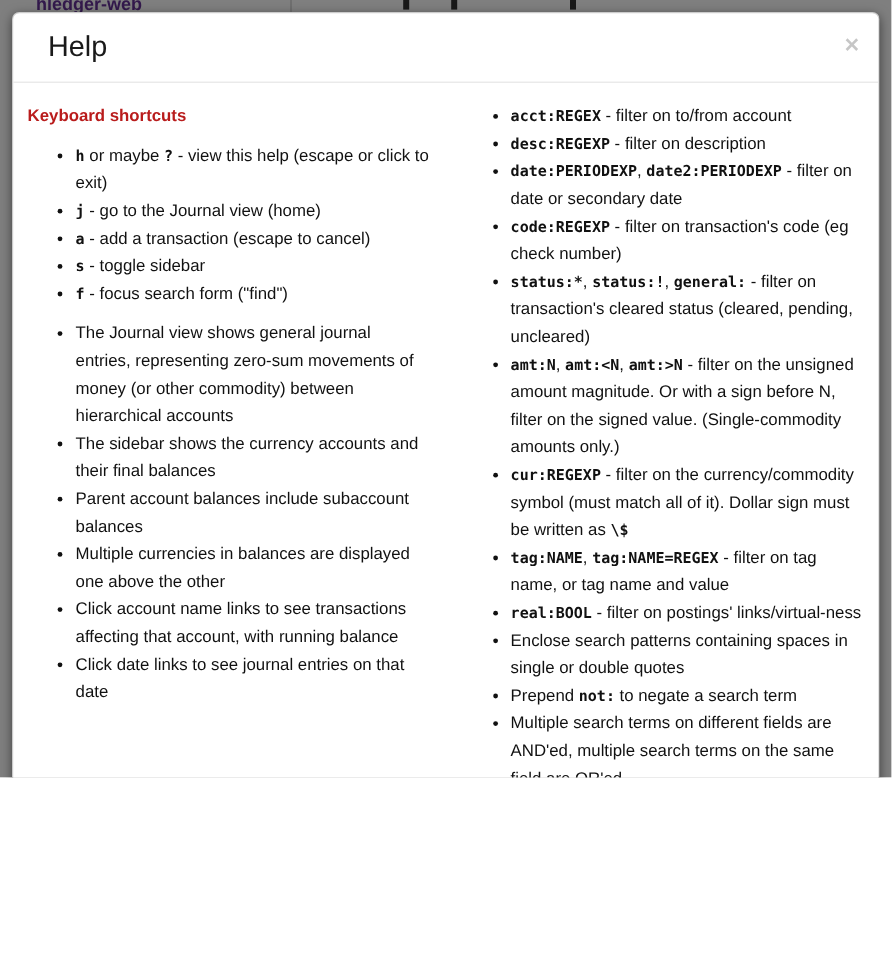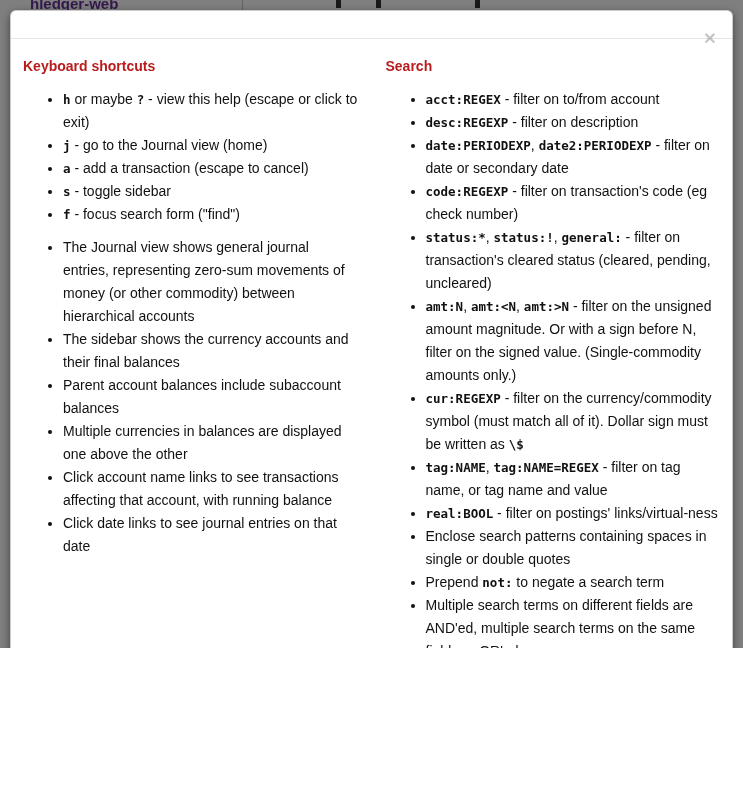--- a/index.html
+++ b/index.html
@@ -74,20 +74,21 @@
     <span class="frag f1"></span>
     <span class="frag f2"></span>
     <span class="frag f3"></span>
   </div>
 
   <div class="backdrop"></div>
 
   <div class="modal">
     <div class="modal-header">
       <button class="close-btn">×</button>
+      <h2 class="modal-title">Help</h2>
     </div>
     <div class="modal-body">
       <div class="col col-left">
         <p class="section-heading">Keyboard shortcuts</p>
         <ul class="help-list">
             <li><code>h</code><span> or maybe </span><code>?</code><span> - view this help (escape or click to exit)</span></li>
             <li><code>j</code><span> - go to the Journal view (home)</span></li>
             <li><code>a</code><span> - add a transaction (escape to cancel)</span></li>
             <li><code>s</code><span> - toggle sidebar</span></li>
             <li><code>f</code><span> - focus search form ("find")</span></li>
@@ -95,21 +96,20 @@
         <ul class="help-list">
             <li><span>The Journal view shows general journal entries, representing zero-sum movements of money (or other commodity) between hierarchical accounts</span></li>
             <li><span>The sidebar shows the currency accounts and their final balances</span></li>
             <li><span>Parent account balances include subaccount balances</span></li>
             <li><span>Multiple currencies in balances are displayed one above the other</span></li>
             <li><span>Click account name links to see transactions affecting that account, with running balance</span></li>
             <li><span>Click date links to see journal entries on that date</span></li>
           </ul>
       </div>
       <div class="col col-right">
-        <p class="section-heading">Search</p>
         <ul class="help-list">
             <li><code>acct:REGEX</code><span> - filter on to/from account</span></li>
             <li><code>desc:REGEXP</code><span> - filter on description</span></li>
             <li><code>date:PERIODEXP</code><span>, </span><code>date2:PERIODEXP</code><span> - filter on date or secondary date</span></li>
             <li><code>code:REGEXP</code><span> - filter on transaction's code (eg check number)</span></li>
             <li><code>status:*</code><span>, </span><code>status:!</code><span>, </span><code>general:</code><span> - filter on transaction's cleared status (cleared, pending, uncleared)</span></li>
             <li><code>amt:N</code><span>, </span><code>amt:&lt;N</code><span>, </span><code>amt:&gt;N</code><span> - filter on the unsigned amount magnitude. Or with a sign before N, filter on the signed value. (Single-commodity amounts only.)</span></li>
             <li><code>cur:REGEXP</code><span> - filter on the currency/commodity symbol (must match all of it). Dollar sign must be written as </span><code>\$</code></li>
             <li><code>tag:NAME</code><span>, </span><code>tag:NAME=REGEX</code><span> - filter on tag name, or tag name and value</span></li>
             <li><code>real:BOOL</code><span> - filter on postings' links/virtual-ness</span></li>

